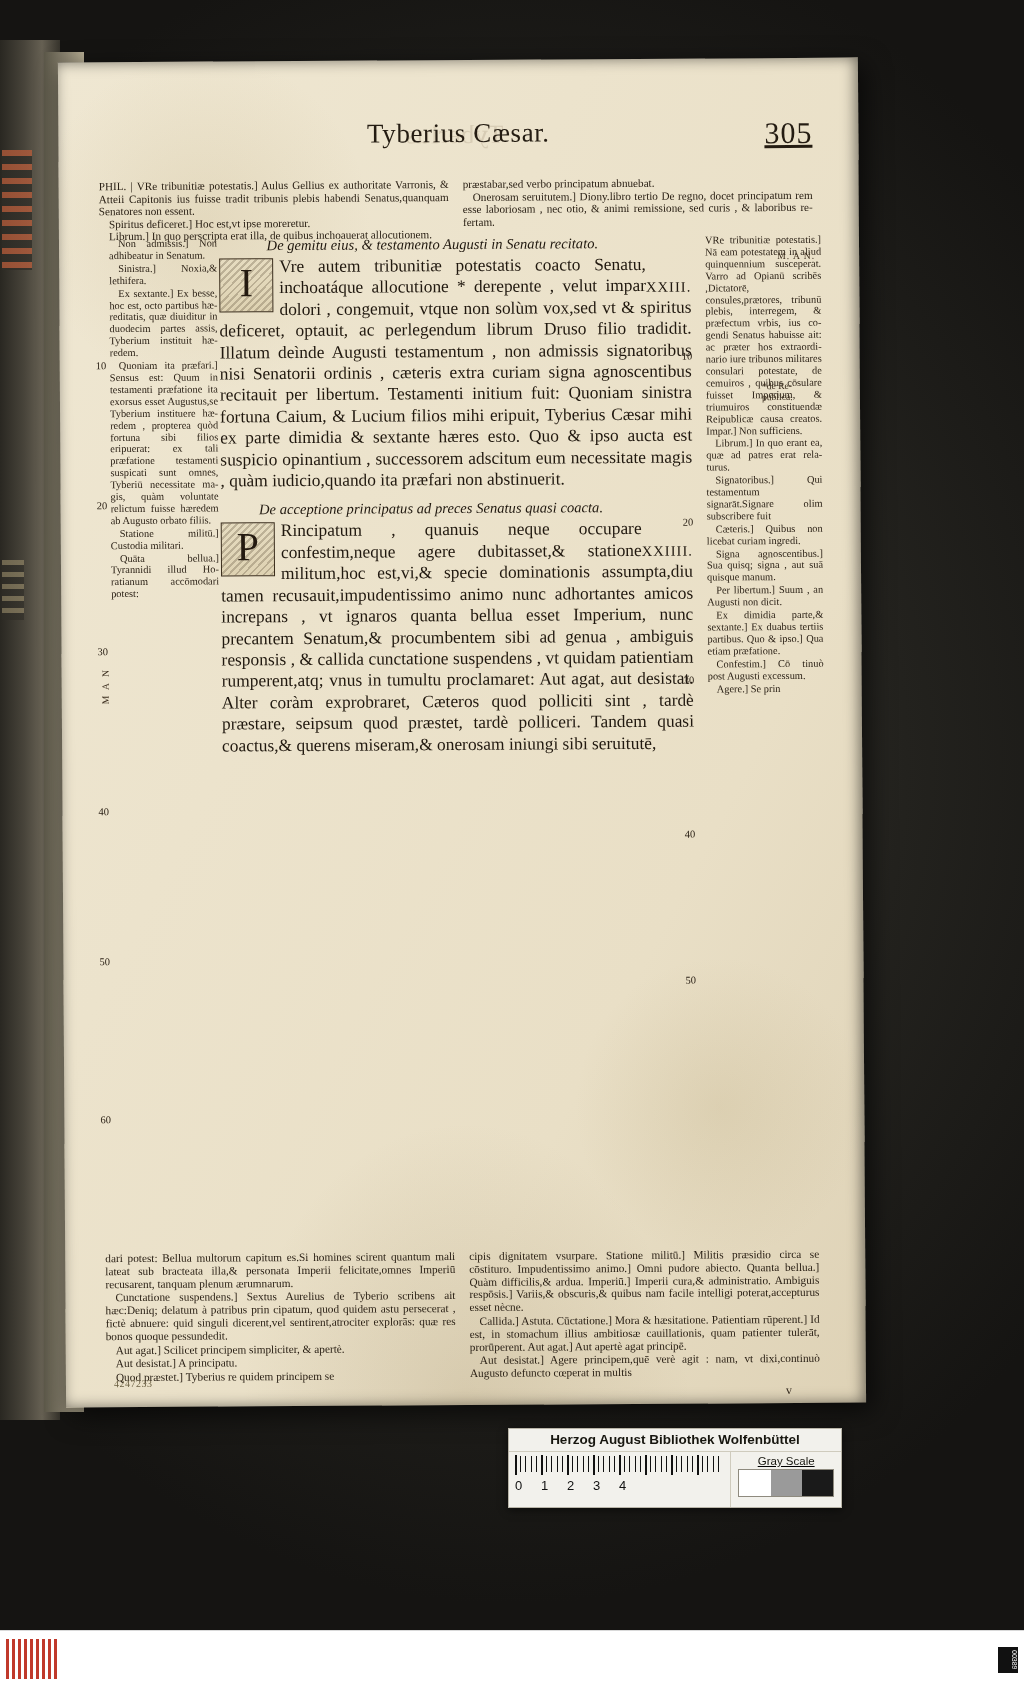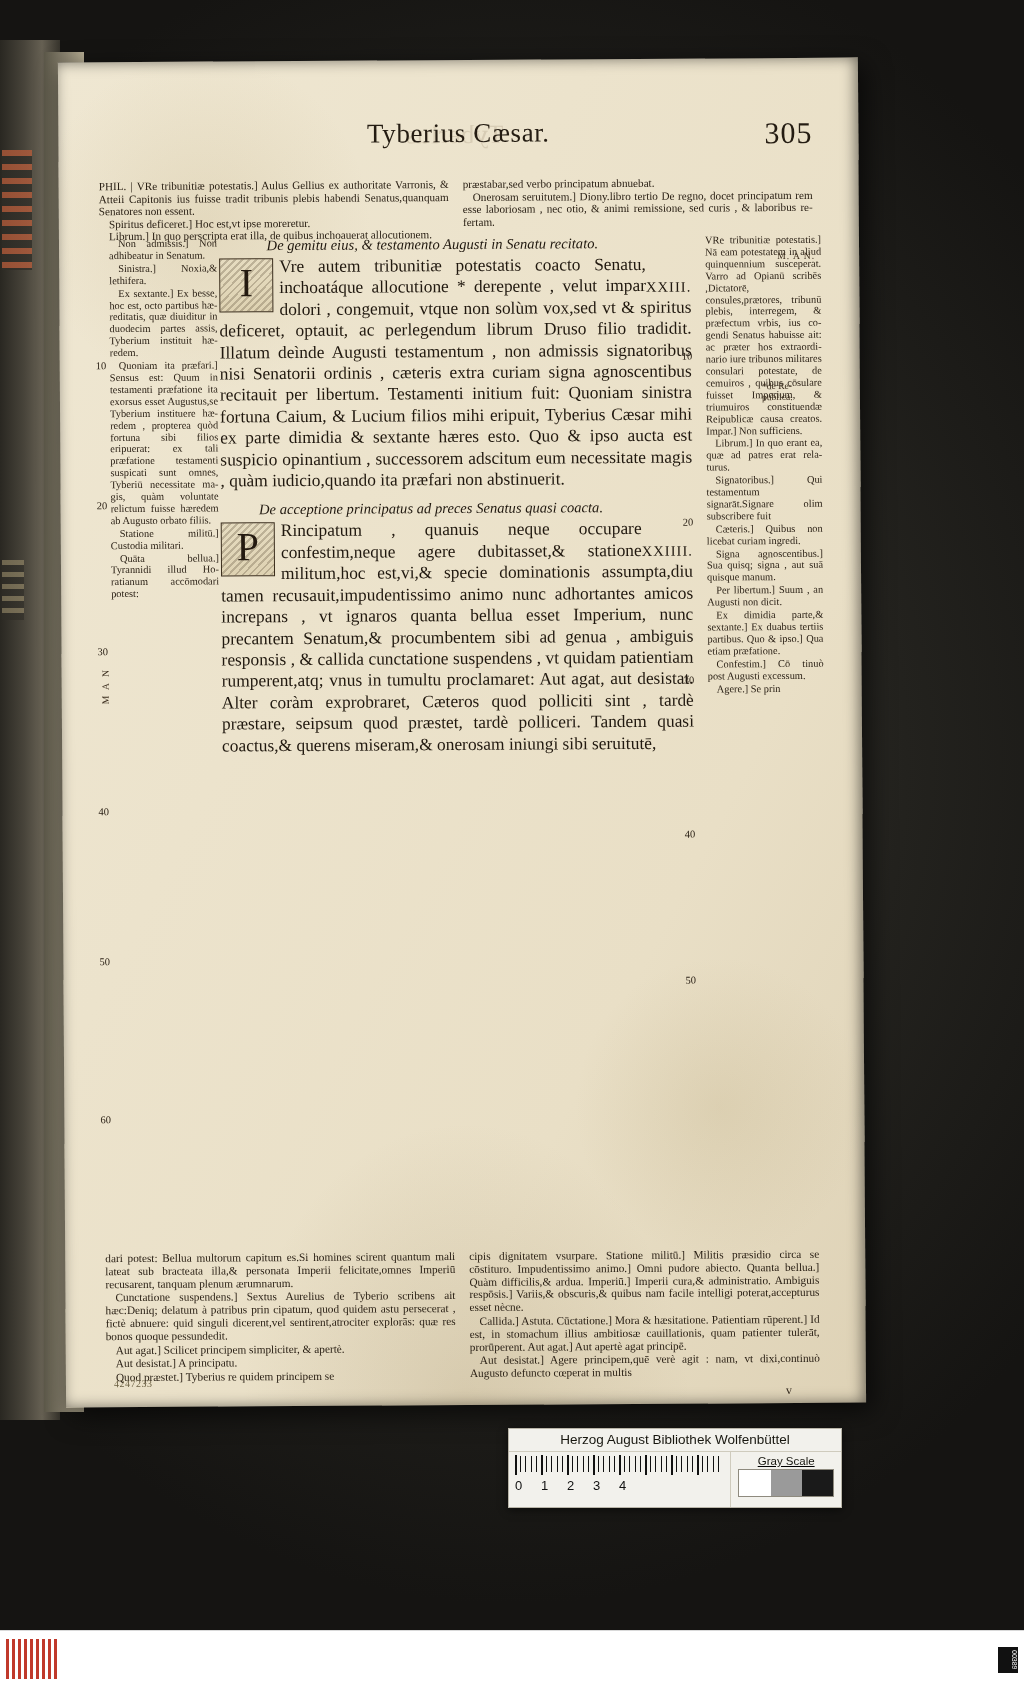--- a/index.html
+++ b/index.html
@@ -67,21 +67,21 @@
   .head-wrap {
     position:absolute; left:0; top:58px; width:100%;
     text-align:center;
   }
   .head-title {
     font-size:27px; letter-spacing:.6px; color:#241c12;
     display:inline-block;
   }
   .folio {
     position:absolute; right:46px; top:58px;
-    font-size:30px; color:#241c12; letter-spacing:1px;
+    font-size:30px; color:#241c12; letter-spacing:1px;text-decoration:underline;
   }
   .topnotes {
     position:absolute; left:40px; top:118px; width:716px;
     font-size:11.2px; line-height:12.6px; color:#2a2015;
     display:flex; gap:14px;
   }
   .topnotes .col { width:350px; text-align:justify; }
 
   
   .body {
@@ -147,21 +147,21 @@
 
   
   #target {
     position:absolute; left:508px; top:1428px; width:332px; height:78px;
     background:#f2f1ec; border:1px solid #b9b5a8;
     box-shadow:0 2px 8px rgba(0,0,0,.55);
     font-family:"Liberation Sans", sans-serif;
   }
   #target .lib {
     height:22px; line-height:22px; text-align:center;
-    font-size:13.5px; font-weight:normal; color:#17160f;
+    font-size:13.5px; font-weight:bold; color:#17160f;
     border-bottom:1px solid #cfcbbd;
   }
   #target .row { display:flex; height:55px; }
   #target .ruler { width:222px; position:relative; }
   #target .ticks {
     position:absolute; left:6px; top:4px; width:208px; height:16px;
     background:repeating-linear-gradient(90deg,#111 0 1px, transparent 1px 5.2px);
   }
   #target .ticks.major {
     top:3px; height:20px;

